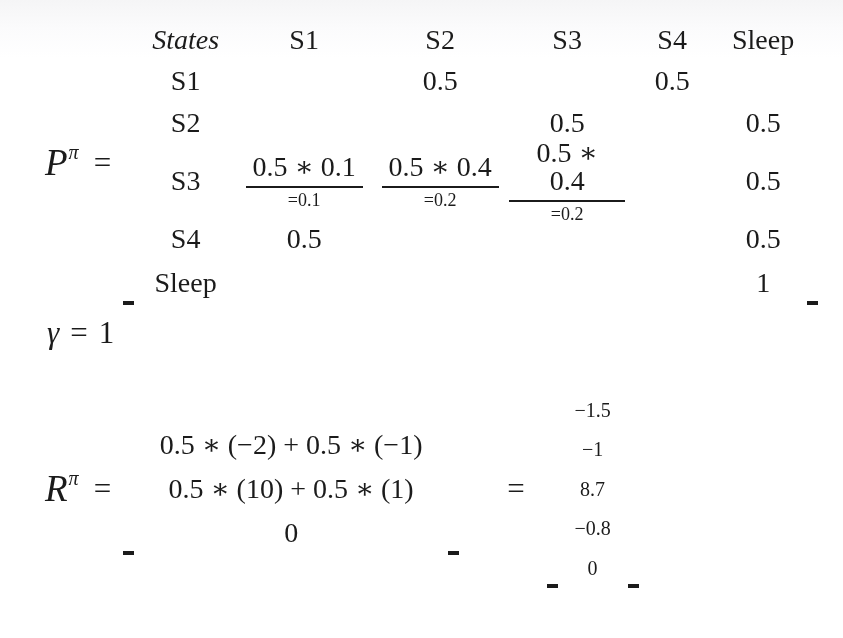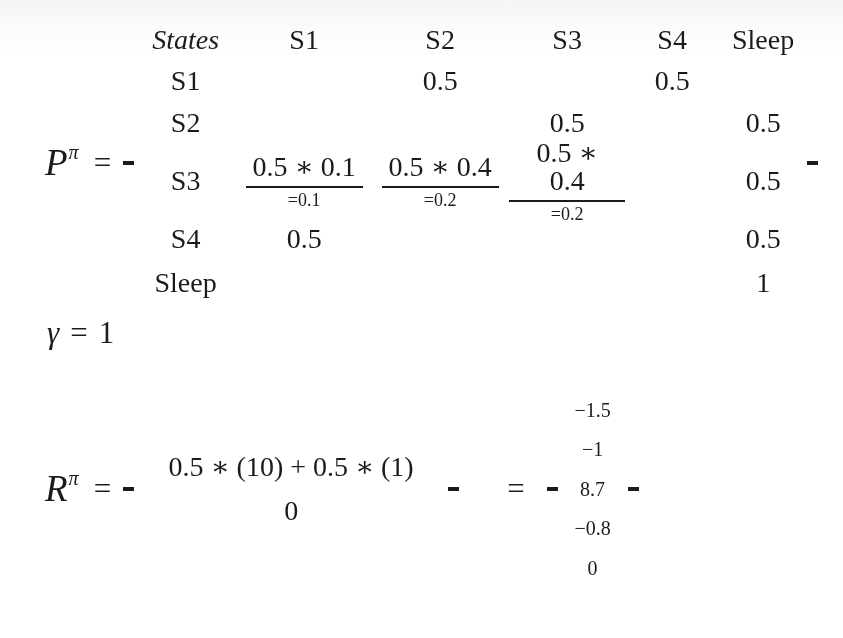--- a/index.html
+++ b/index.html
@@ -18,21 +18,21 @@
   
   .mlabel { display: flex; align-items: center; margin-right: 12px; white-space: nowrap; }
   .cal {
     font-size: 37px; font-style: italic; line-height: 1;
     letter-spacing: -1px;
   }
   .sup { font-size: 20px; font-style: italic; position: relative; top: -11px; margin-left: 2px; line-height: 1; }
   .lbl-eq { font-size: 31px; margin-left: 15px; line-height: 1; }
 
   
-  .matrix { display: flex; align-items: center; }
+  .matrix { display: flex; align-items: flex-end; }
   .br { width: 11px; flex: none; border: 0 solid #1b1b1b; }
   .br-l { border-left-width: 2.5px; border-top-width: 2.5px; border-bottom-width: 2.5px; }
   .br-r { border-right-width: 2.5px; border-top-width: 2.5px; border-bottom-width: 2.5px; }
 
   
   .section-p { position: absolute; top: 20px; left: 45px; display: flex; align-items: center; }
   .p-grid {
     display: grid;
     grid-template-columns: 103px 134px 138px 116px 94px 88px;
     grid-template-rows: 40px 41px 44px 72px 44px 44px;
@@ -153,20 +153,21 @@
 
   <div class="section-r">
     <div class="mlabel">
       <span class="cal">R</span>
       <span class="sup">π</span>
       <span class="lbl-eq">=</span>
     </div>
     <div class="matrix">
       <div class="br br-l"></div>
       <div class="r-grid">
+        <div class="cell">0.5 ∗ (−2) + 0.5 ∗ (−1)</div>
         <div class="cell">0.5 ∗ (10) + 0.5 ∗ (1)</div>
         <div class="cell">0</div>
       </div>
       <div class="br br-r"></div>
     </div>
     <span class="eq-mid">=</span>
     <div class="matrix">
       <div class="br br-l"></div>
       <div class="res-grid">
         <div class="cell">−1.5</div>

